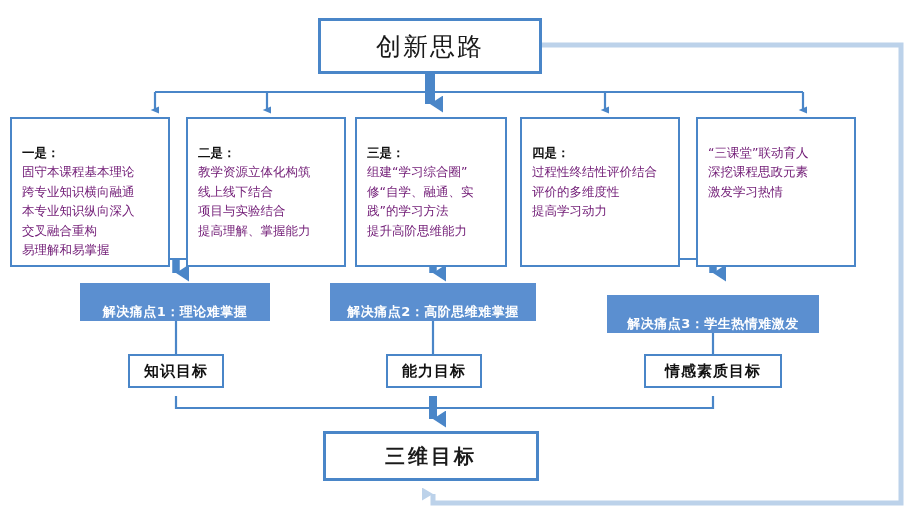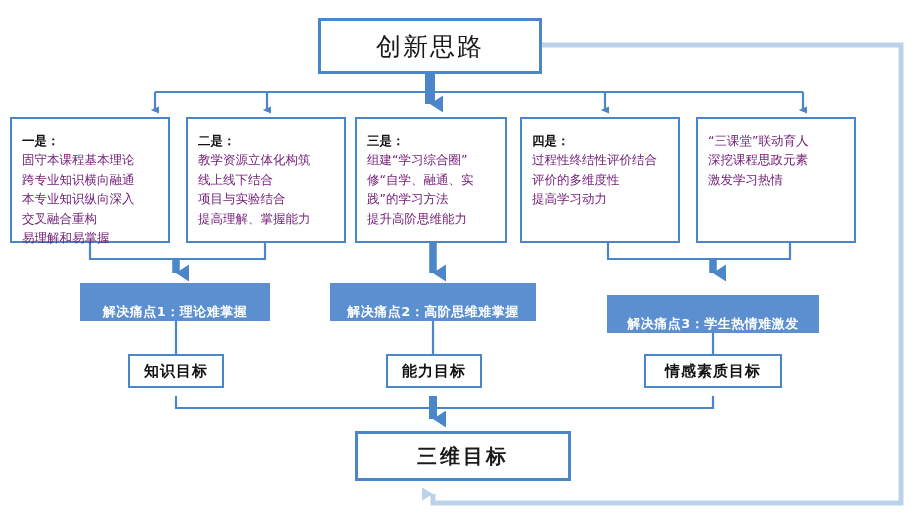--- a/index.html
+++ b/index.html
@@ -10,22 +10,22 @@
   .outlined{border:2.5px solid #4a86c8;}
 
   .title-box{
     left:318px;top:18px;width:224px;height:56px;
     display:flex;align-items:center;justify-content:center;
     border:3px solid #4a86c8;
   }
   .title-box .t{font-size:25px;color:#1a1a1a;letter-spacing:2px;font-weight:400;}
 
   .pillar{
-    top:117px;width:160px;height:126px;
-    padding:12px 8px 6px 10px;
+    top:117px;width:160px;height:150px;
+    padding:24px 8px 6px 10px;
   }
   .pillar .hd{font-size:12.5px;font-weight:bold;color:#111;line-height:1.55;}
   .pillar .ln{font-size:12.5px;color:#701a75;line-height:1.55;white-space:pre-wrap;}
   #p1{left:10px;}
   #p2{left:186px;}
   #p3{left:355px;width:152px;}
   #p4{left:520px;width:160px;}
   #p5{left:696px;width:160px;}
 
   .pain{
@@ -44,21 +44,20 @@
     font-size:15px;font-weight:bold;color:#111;letter-spacing:1px;
   }
   #g1{left:128px;width:96px;}
   #g2{left:386px;width:96px;}
   #g3{left:644px;width:138px;}
 
   .final{
     left:323px;top:431px;width:216px;height:50px;
     display:flex;align-items:center;justify-content:center;
     border:3px solid #4a86c8;
-    margin-left:32px;
   }
   .final .t{font-size:20px;font-weight:bold;color:#1a1a1a;letter-spacing:3px;}
 </style>
 </head>
 <body>
 
 <div id="stage">
 
   <svg id="wires" viewBox="0 0 919 521" xmlns="http://www.w3.org/2000/svg">
     <defs>

